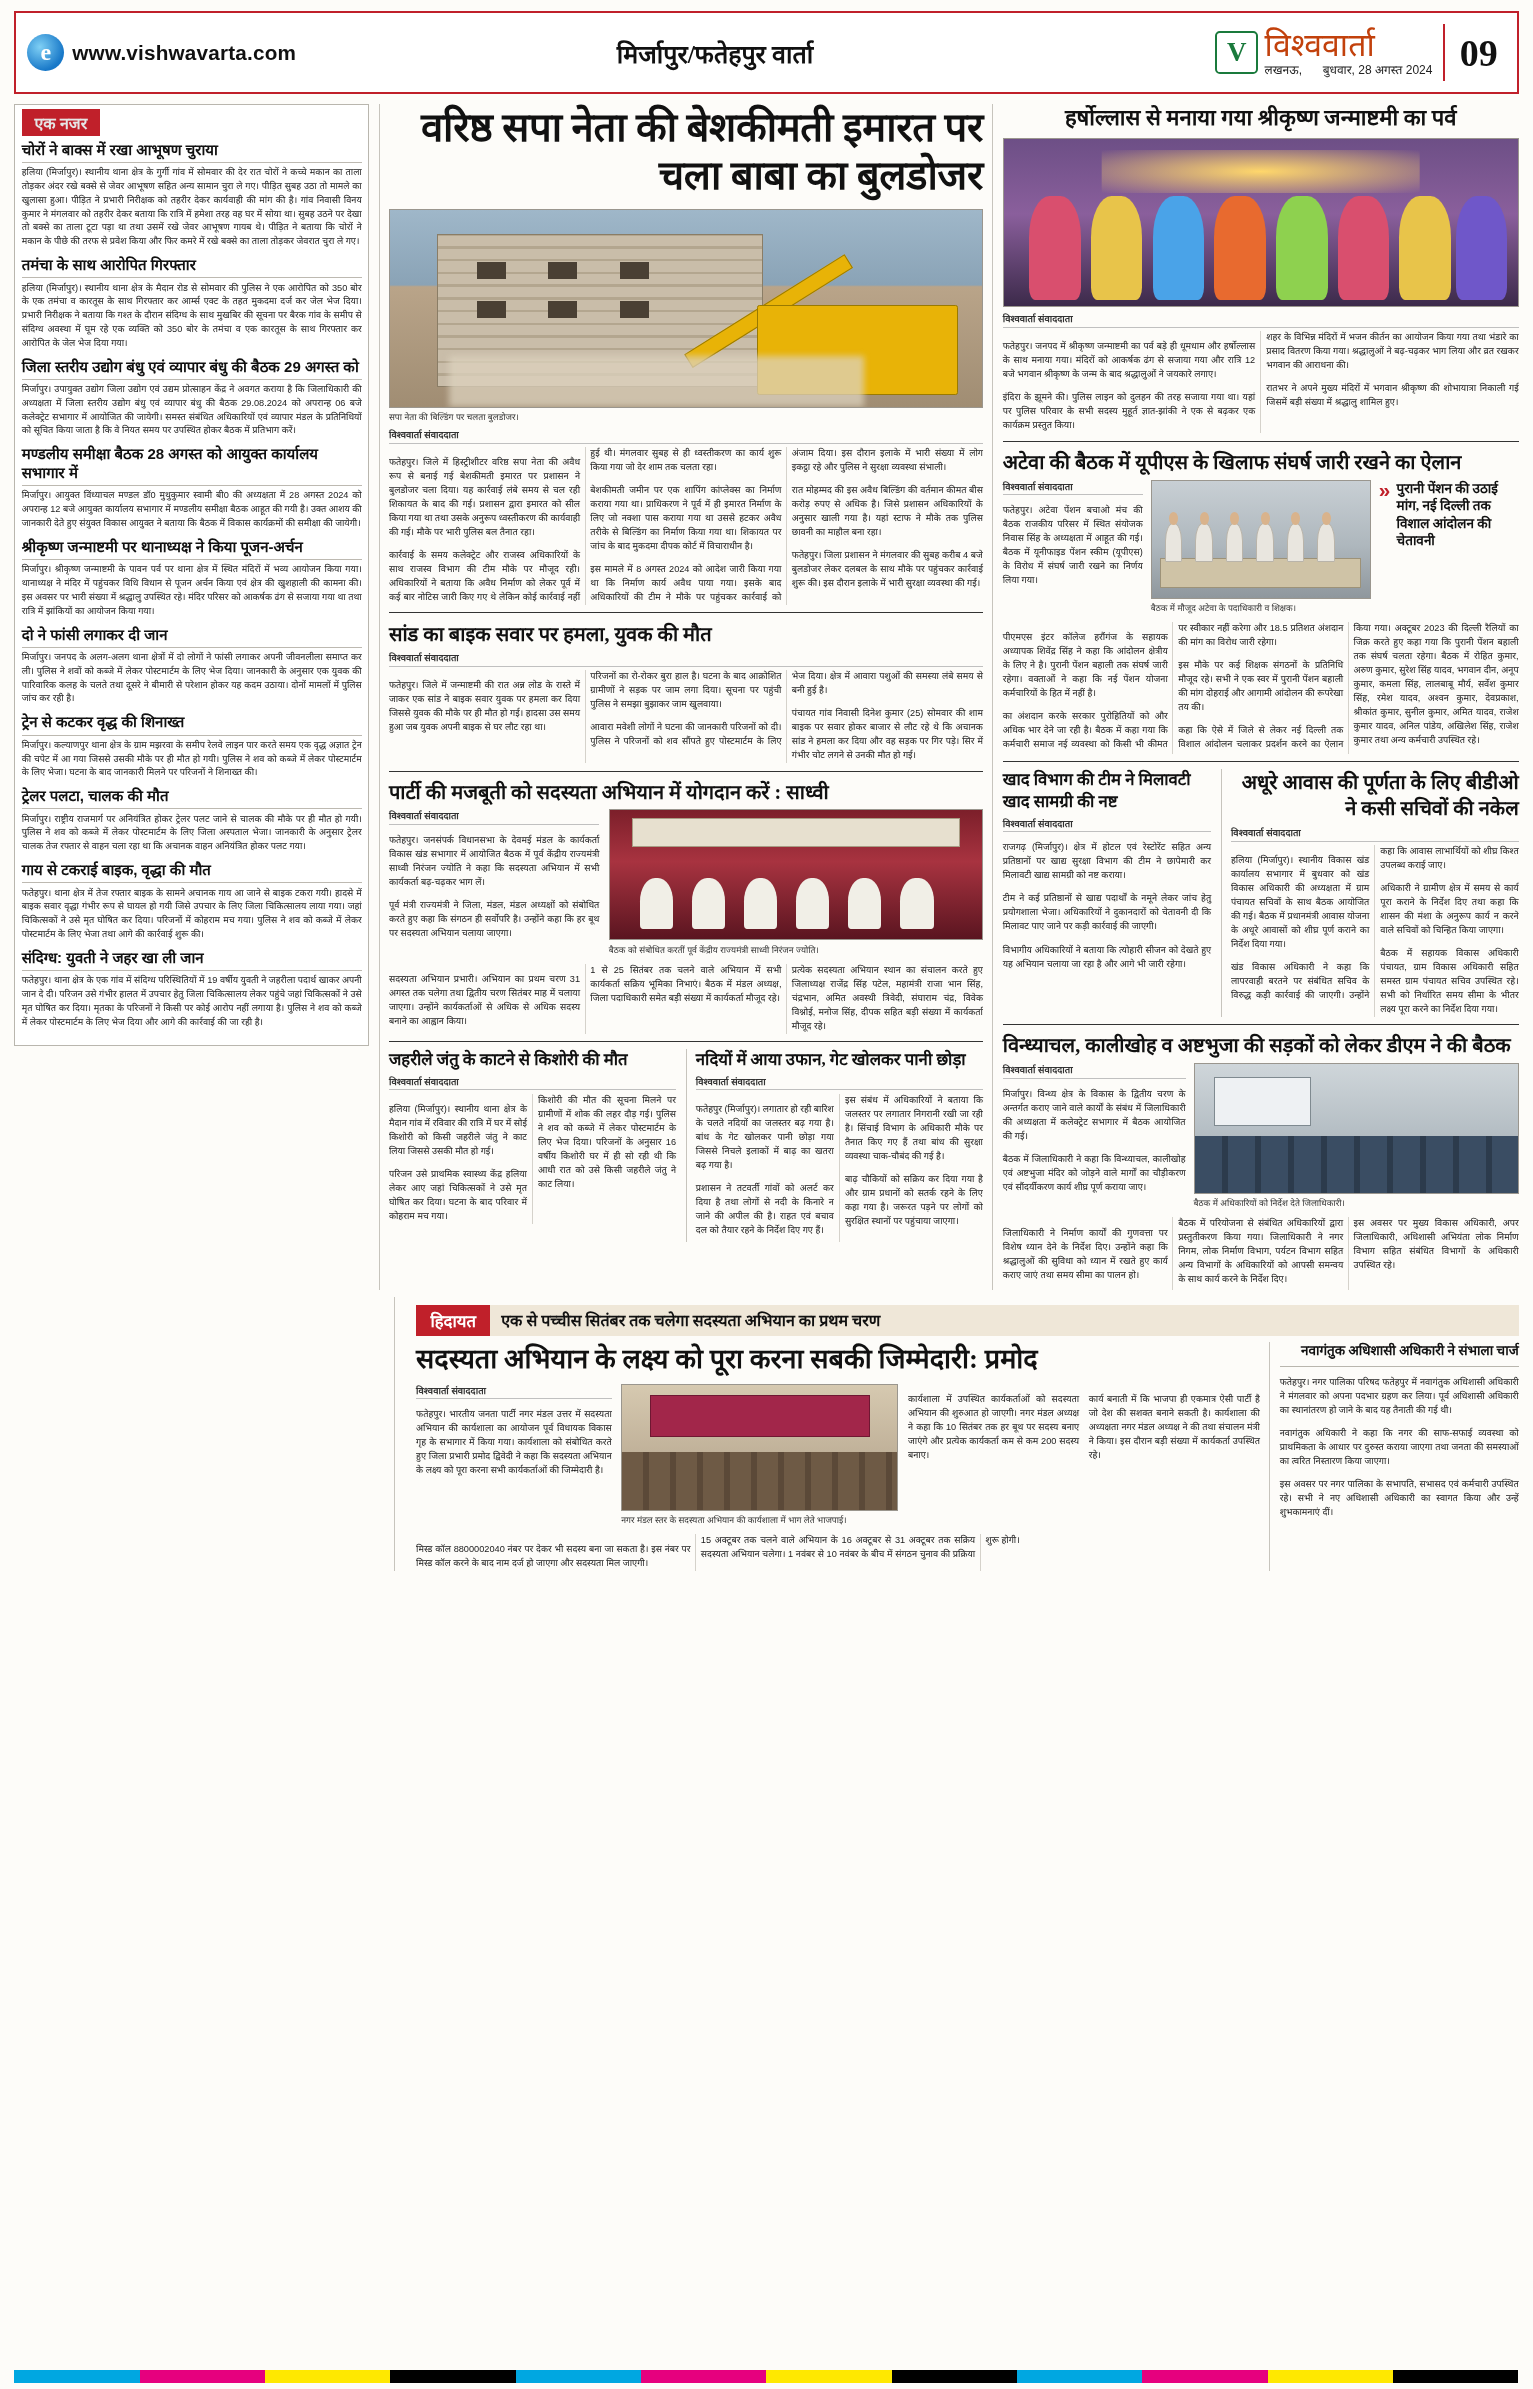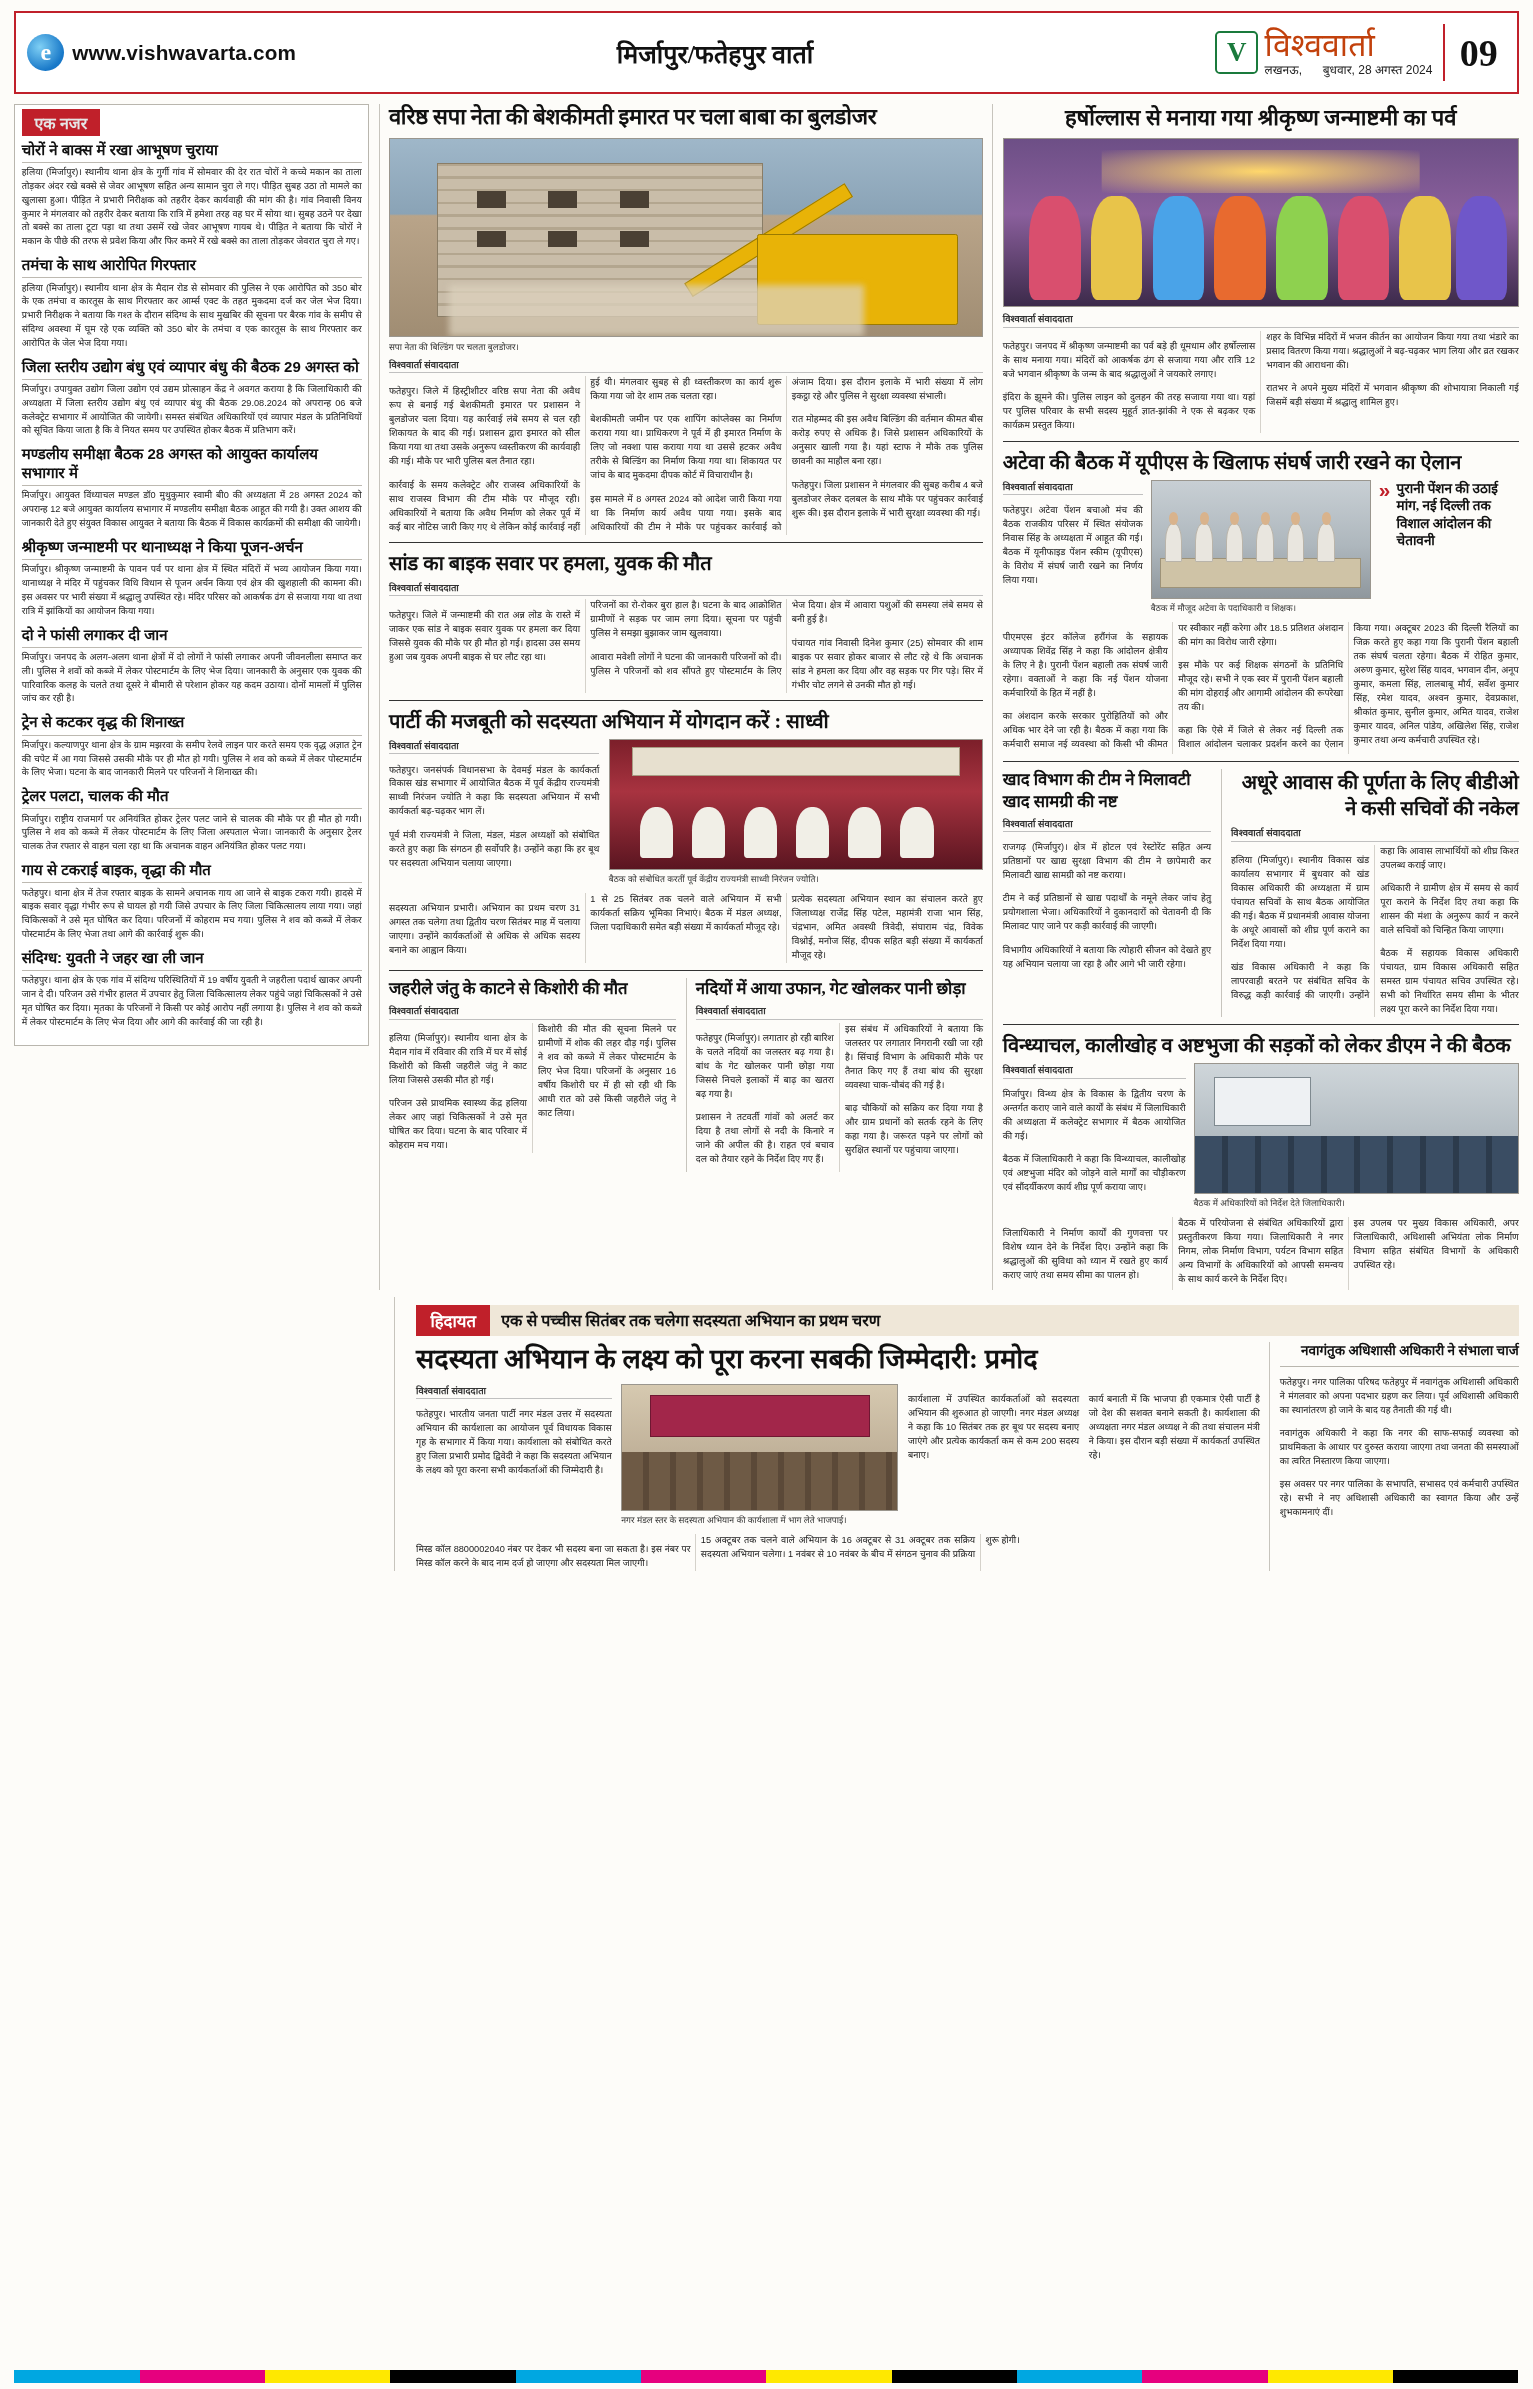--- a/index.html
+++ b/index.html
@@ -103,22 +103,22 @@
     font-size:15px; font-weight:bold; line-height:1.25;
     border-bottom:0.8px solid #bdb9b1;
     padding-bottom:2.4px; margin-bottom:3.2px;
   }
   .sb-body {
     font-size:9.2px; line-height:1.5; text-align:justify; color:#222;
   }
 
   
   .hl-xl {
-    font-size:22px; font-weight:bold; line-height:1.22;
-    text-align:left; letter-spacing:-0.3px;
+    font-size:40px; font-weight:bold; line-height:1.22;
+    text-align:right; letter-spacing:-0.3px;
     font-family:"Liberation Serif", serif;
     margin-bottom:8px;
   }
   .hl-lg {
     font-size:22px; font-weight:bold; line-height:1.3;
     text-align:center;
     font-family:"Liberation Serif", serif;
     margin-bottom:6.4px;
   }
   .hl-md {
@@ -550,21 +550,21 @@
             <div class="photo ph-room" style="height:131px">
               <div class="screen"></div>
               <div class="chairs"></div>
             </div>
             <div class="cap">बैठक में अधिकारियों को निर्देश देते जिलाधिकारी।</div>
           </div>
         </div>
         <div class="body-text cols3" style="margin-top:3.2px">
           <p>जिलाधिकारी ने निर्माण कार्यों की गुणवत्ता पर विशेष ध्यान देने के निर्देश दिए। उन्होंने कहा कि श्रद्धालुओं की सुविधा को ध्यान में रखते हुए कार्य कराए जाएं तथा समय सीमा का पालन हो।</p>
           <p>बैठक में परियोजना से संबंधित अधिकारियों द्वारा प्रस्तुतीकरण किया गया। जिलाधिकारी ने नगर निगम, लोक निर्माण विभाग, पर्यटन विभाग सहित अन्य विभागों के अधिकारियों को आपसी समन्वय के साथ कार्य करने के निर्देश दिए।</p>
-          <p>इस उपलब पर मुख्य विकास अधिकारी, अपर जिलाधिकारी, अधिशासी अभियंता लोक निर्माण विभाग सहित संबंधित विभागों के अधिकारी उपस्थित रहे।</p>
+          <p>इस अवसर पर मुख्य विकास अधिकारी, अपर जिलाधिकारी, अधिशासी अभियंता लोक निर्माण विभाग सहित संबंधित विभागों के अधिकारी उपस्थित रहे।</p>
         </div>
       </div>
     </div>
   </div>
 
   <div style="display:flex;gap:21px;margin-top:6.4px;">
     <div style="width:359px"></div>
     <div style="width:0.8px;background:#c7c4bd"></div>
     <div style="flex:1">
 

